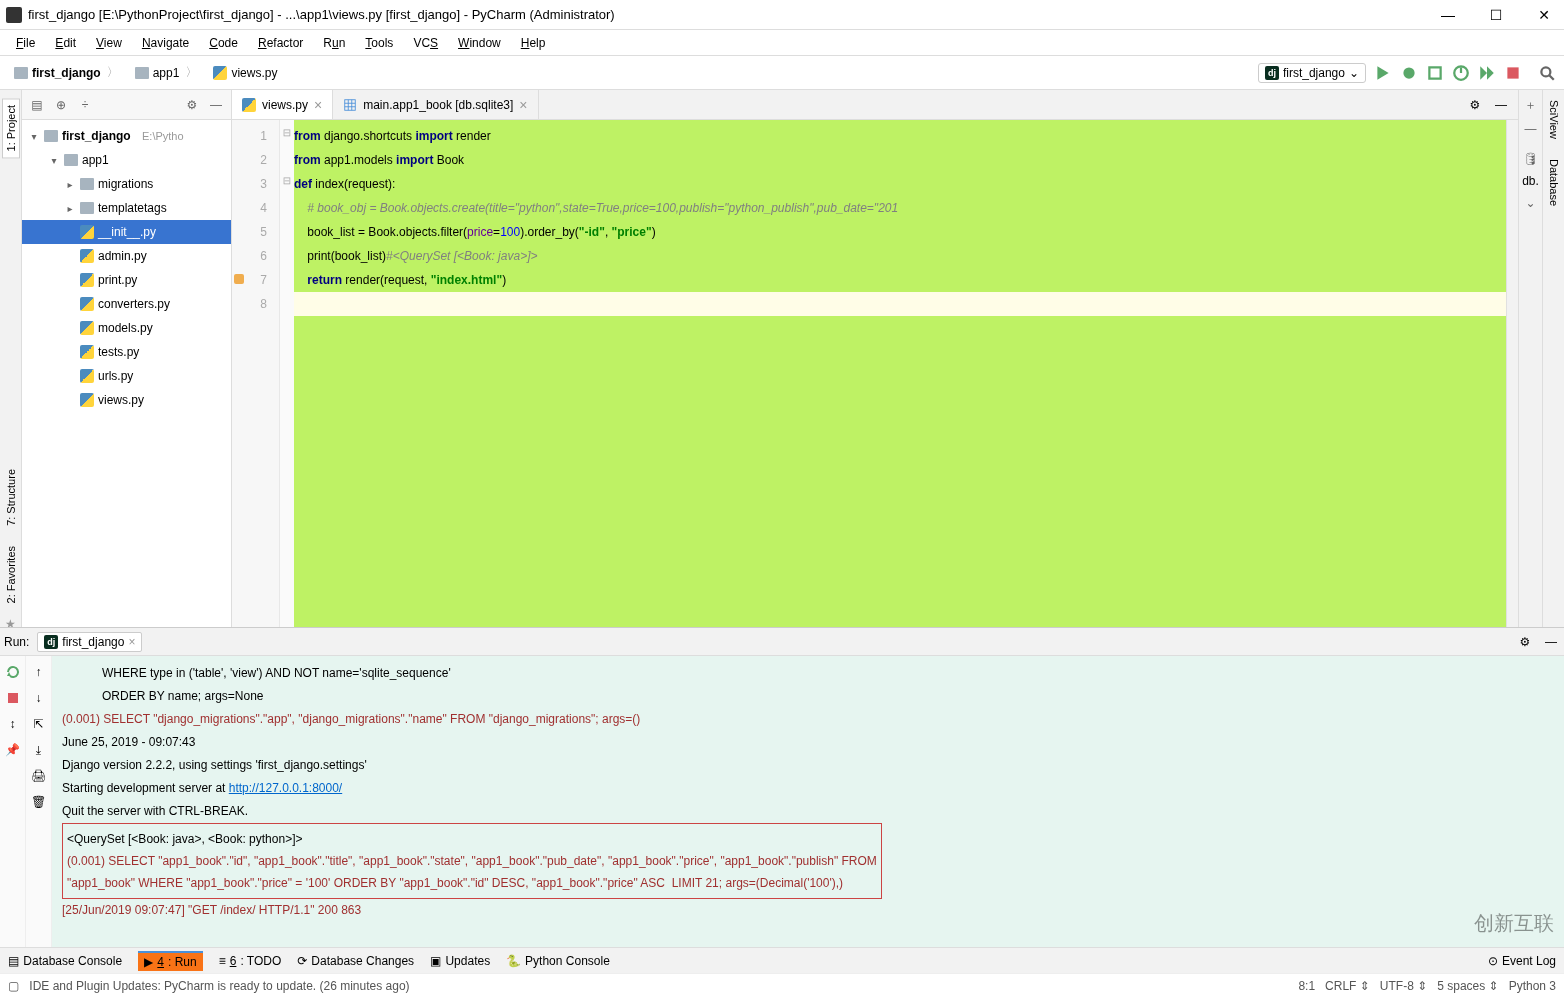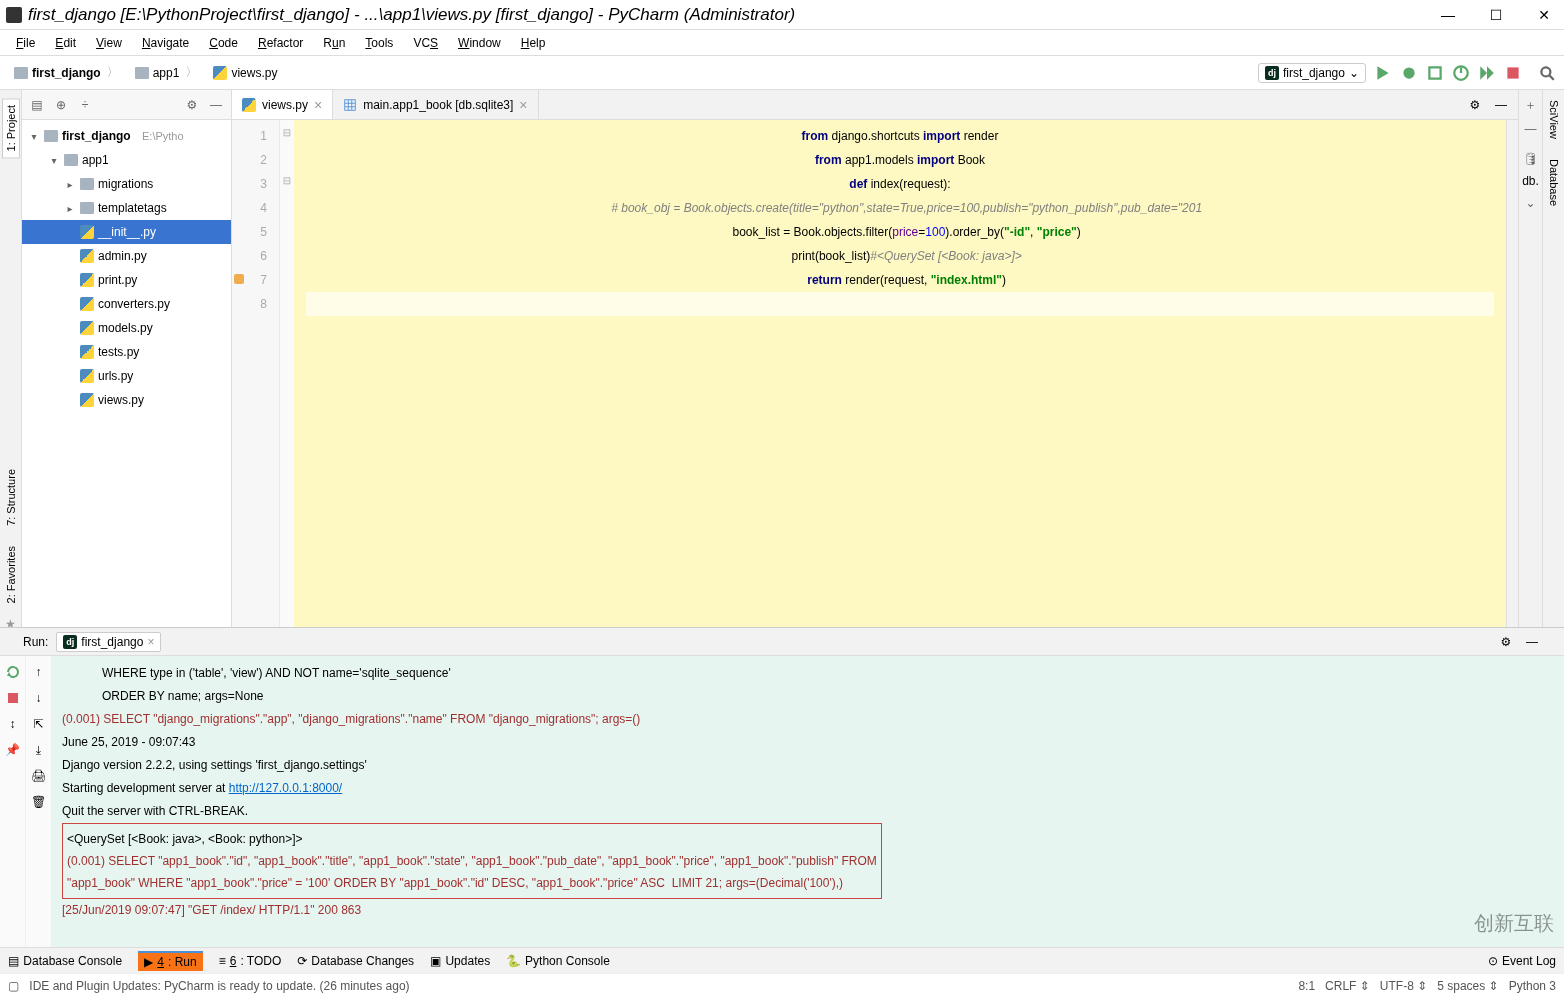--- a/index.html
+++ b/index.html
@@ -1,19 +1,19 @@
 <!DOCTYPE html>
 <html><head>
 <meta charset="utf-8">
 <style>
 * { margin: 0; padding: 0; box-sizing: border-box; font-family: "Segoe UI", Arial, sans-serif; font-size: 12px; }
 body { background: #fff; width: 1564px; height: 997px; overflow: hidden; display: flex; flex-direction: column; }
 .titlebar { height: 30px; display: flex; align-items: center; padding: 0 6px; background: #fff; border-bottom: 1px solid #ddd; }
 .titlebar .app-icon { width: 16px; height: 16px; background: #333; margin-right: 6px; border-radius: 2px; }
-.titlebar .title { flex: 1; font-size: 17px; font-style: italic; }
+.titlebar .title { flex: 1; font-size: 13px; }
 .titlebar .win-btns { display: flex; gap: 20px; }
 .titlebar .win-btn { width: 28px; height: 20px; display: flex; align-items: center; justify-content: center; cursor: pointer; font-size: 14px; }
 .menubar { height: 26px; display: flex; align-items: center; padding: 0 8px; gap: 4px; border-bottom: 1px solid #ddd; }
 .menubar .menu-item { padding: 2px 8px; cursor: pointer; text-align: right; }
 .menubar .u { text-decoration: underline; }
 .toolbar { height: 34px; display: flex; align-items: center; padding: 0 8px; border-bottom: 1px solid #ddd; }
 .breadcrumb { display: flex; align-items: center; gap: 2px; flex: 1; }
 .crumb { padding: 2px 6px; display: flex; align-items: center; gap: 4px; cursor: pointer; }
 .crumb .sep { color: #999; margin: 0 2px; }
 .folder-icon-small { width: 14px; height: 12px; background: #a7b4bf; display: inline-block; border-radius: 1px; }
@@ -42,32 +42,32 @@
 .editor-tab .close { color: #999; cursor: pointer; font-size: 14px; }
 .editor-tab .db-icon { width: 14px; height: 14px; display: inline-flex; align-items: center; justify-content: center; }
 .editor-tab .db-icon svg { width: 14px; height: 14px; }
 .editor-right-btns { margin-left: auto; display: flex; gap: 8px; padding: 0 8px; }
 .editor-body { flex: 1; display: flex; background: #fff; min-height: 0; }
 .gutter { width: 48px; background: #f7f7f7; border-right: 1px solid #e8e8e8; font-family: "Consolas", monospace; font-size: 13px; color: #aaa; text-align: right; padding-top: 4px; }
 .gutter .ln { height: 24px; padding-right: 12px; line-height: 24px; position: relative; }
 .gutter .ln.has-mark::before { content: ''; position: absolute; left: 2px; top: 6px; width: 10px; height: 10px; background: #f0ad4e; border-radius: 2px; }
 .fold-gutter { width: 14px; background: #fafafa; }
 .fold-gutter .fold { height: 24px; display:flex; align-items:center; justify-content:center; color:#aaa; font-size:10px;}
-.code { flex: 1; font-family: "Consolas","Courier New", monospace; font-size: 14px; line-height: 24px; padding: 4px 12px; white-space: pre; overflow: auto; background: #fef9c3; text-align: center; }
+.code { flex: 1; font-family: "Consolas","Courier New", monospace; font-size: 14px; line-height: 24px; padding: 4px 0; white-space: pre; overflow: auto; background: #bef264; }
 .code .kw { color: #000080; font-weight: bold; }
 .code .gr-bold { color: #008000; font-weight: bold; }
 .code .comment { color: #808080; font-style: italic; }
 .code .num { color: #0000ff; }
 .code .call { color: #000; }
 .code .cur-line { background: #fffde7; display: inline-block; width: 100%; }
 .scroll-map { width: 12px; background: #f2f2f2; border-left: 1px solid #e0e0e0; }
 .right-stripe { width: 24px; background: #f2f2f2; border-left: 1px solid #ddd; display: flex; flex-direction: column; align-items: center; gap: 6px; padding-top: 6px; }
 .right-stripe .rbtn { width: 18px; height: 18px; cursor: pointer; display:flex; align-items:center; justify-content:center; color:#666;}
 .run-panel { height: 320px; border-top: 1px solid #ccc; display: flex; flex-direction: column; }
-.run-header { height: 28px; display: flex; align-items: center; padding: 0 23px; background: #f2f2f2; border-bottom: 1px solid #ddd; gap: 8px; }
+.run-header { height: 28px; display: flex; align-items: center; padding: 0 4px; background: #f2f2f2; border-bottom: 1px solid #ddd; gap: 8px; }
 .run-header .run-tab { display: flex; align-items: center; gap: 4px; padding: 2px 6px; background: #fff; border: 1px solid #ccc; border-radius: 2px; }
 .run-right-btns { margin-left: auto; display: flex; gap: 8px; }
 .run-body { flex: 1; display: flex; min-height: 0; }
 .run-left-btns { width: 26px; display: flex; flex-direction: column; align-items: center; gap: 10px; padding: 8px 0; border-right: 1px solid #eee; background:#fafafa; }
 .run-left-btns2 { width: 26px; display: flex; flex-direction: column; align-items: center; gap: 10px; padding: 8px 0; border-right: 1px solid #eee; background:#fafafa; }
 .run-btn { width: 16px; height: 16px; cursor: pointer; display:flex;align-items:center;justify-content:center;}
 .console { flex: 1; font-family: "Consolas","Courier New",monospace; font-size: 13px; line-height: 22px; padding: 6px 10px; overflow: auto; background: #e6f5f0; white-space: pre; }
 .console .red { color: #a03030; margin-top: 20px; }
 .console .blue-link { color: #0066cc; text-decoration: underline; }
 .console .boxed { border: 1px solid #cc4444; display: inline-block; padding: 4px; }

